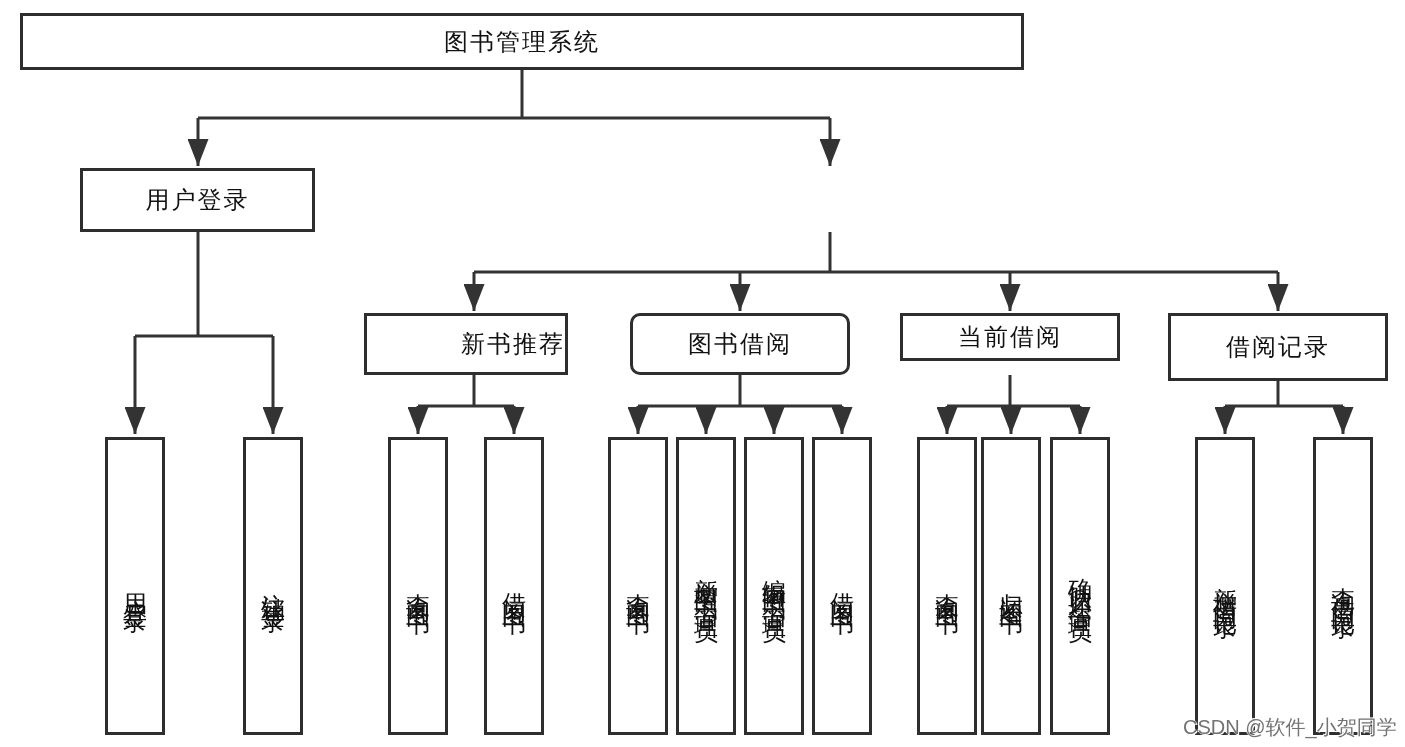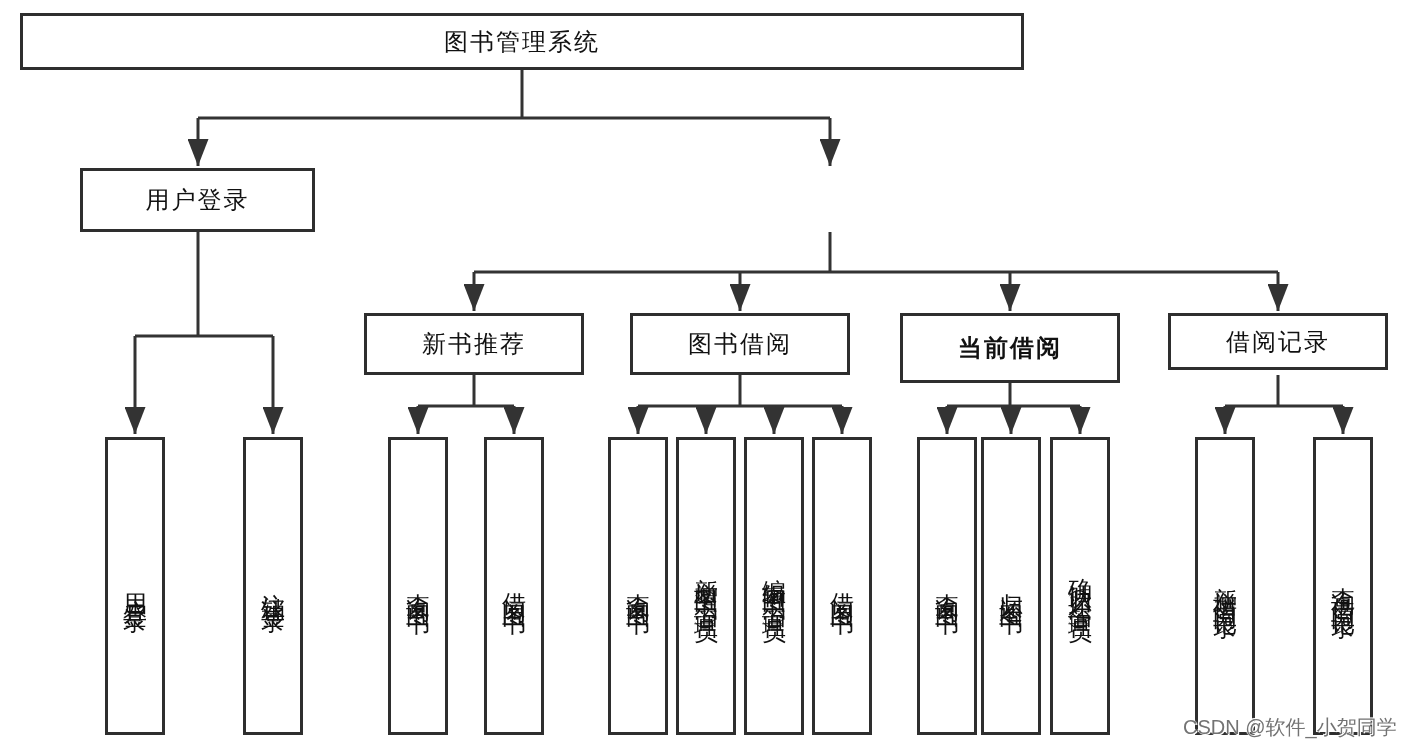--- a/index.html
+++ b/index.html
@@ -108,30 +108,30 @@
   </svg>
 
   <div class="box root-box" style="left:20px; top:13px; width:1004px; height:57px;">
     <span>图书管理系统</span>
   </div>
 
   <div class="box hbox" style="left:80px; top:168px; width:235px; height:64px;">
     <span>用户登录</span>
   </div>
 
-  <div class="box hbox" style="left:364px; top:313px; width:220px; height:62px;">
+  <div class="box hbox" style="left:364px; top:313px; width:204px; height:62px;justify-content:flex-end;">
     <span>新书推荐</span>
   </div>
-  <div class="box hbox" style="left:630px; top:313px; width:220px; height:62px;">
+  <div class="box hbox" style="left:630px; top:313px; width:220px; height:62px;border-radius:10px;">
     <span>图书借阅</span>
   </div>
-  <div class="box hbox" style="left:900px; top:313px; width:220px; height:70px;font-weight:bold;">
+  <div class="box hbox" style="left:900px; top:313px; width:220px; height:48px;">
     <span>当前借阅</span>
   </div>
-  <div class="box hbox" style="left:1168px; top:313px; width:220px; height:57px;align-items:center;">
+  <div class="box hbox" style="left:1168px; top:313px; width:220px; height:68px;align-items:center;">
     <span>借阅记录</span>
   </div>
 
   <div class="box vbox" style="left:105px;">
     <span class="vtext">用户登录</span>
   </div>
   <div class="box vbox" style="left:243px;">
     <span class="vtext">注销登录</span>
   </div>
 

